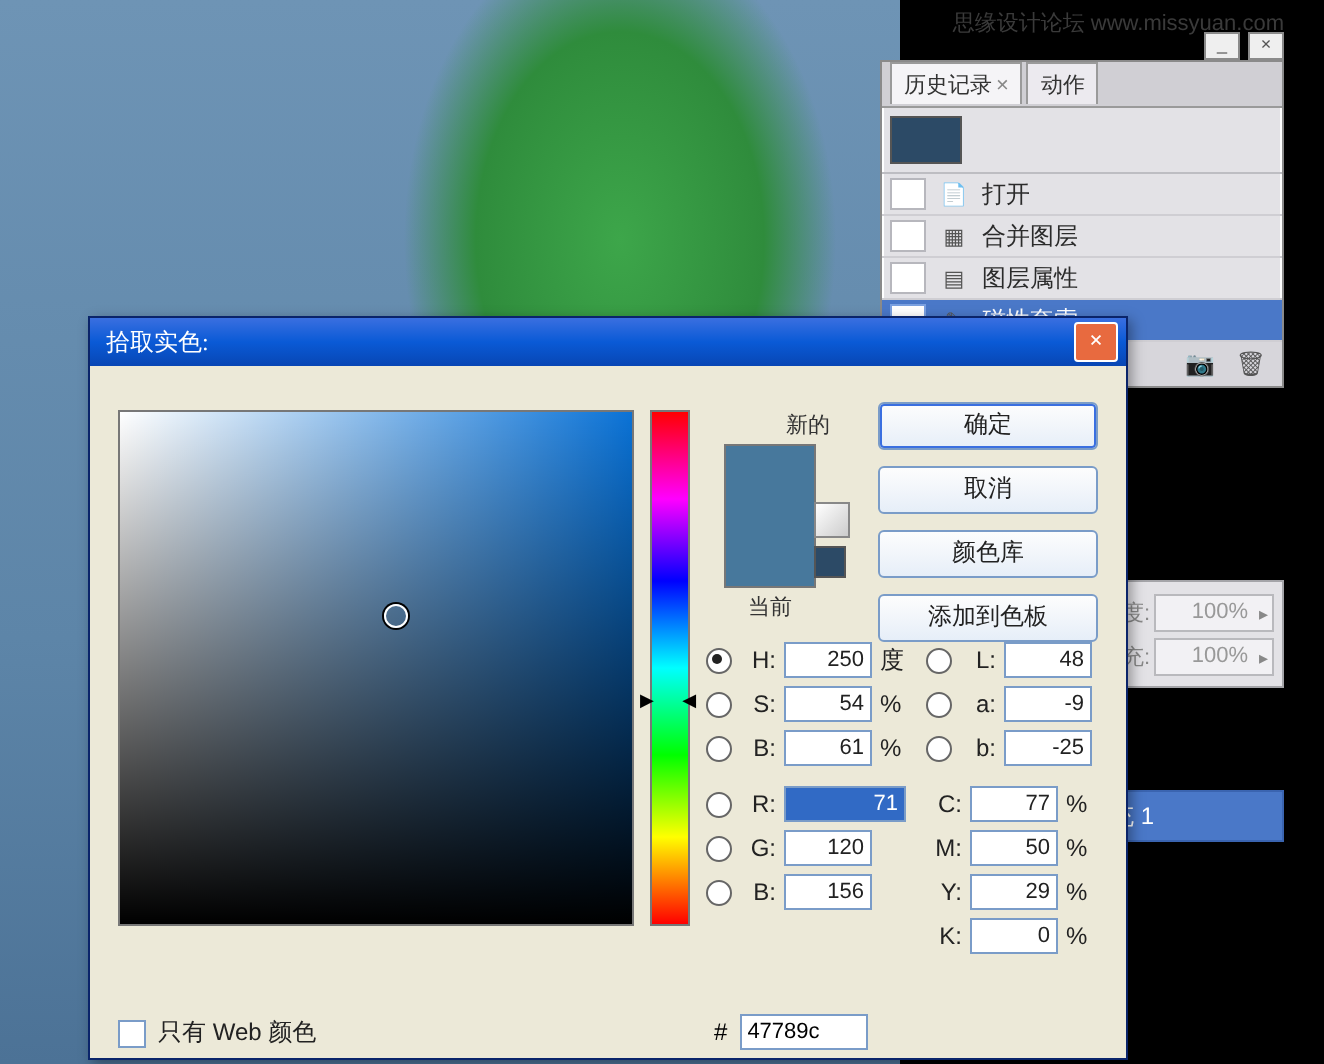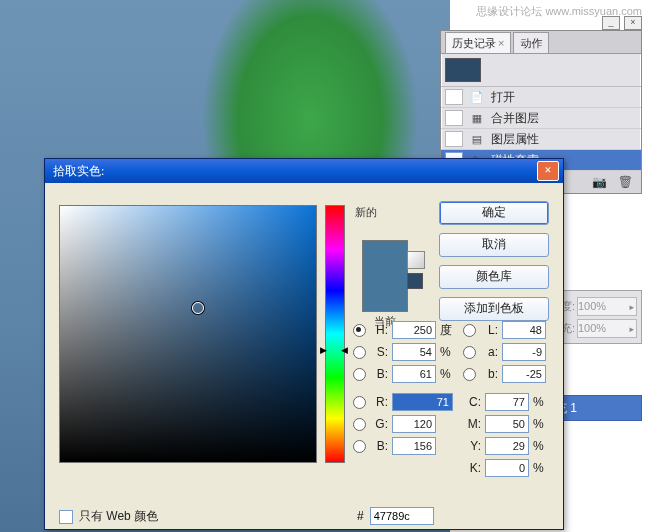--- a/index.html
+++ b/index.html
@@ -1,65 +1,65 @@
 <!DOCTYPE html>
 <html><head>
 <meta charset="utf-8">
 <style>
   html,body{margin:0;padding:0;font-family:"Microsoft YaHei","SimSun",Tahoma,sans-serif;font-size:12px;background:#ebe9ed;}
-  .stage{position:relative;width:662px;height:532px;overflow:hidden;background:#ffffff;}
+  .stage{position:relative;width:662px;height:532px;overflow:hidden;background:#000000;}
   
   .photo{position:absolute;left:0;top:0;width:450px;height:532px;
     background:
       radial-gradient(ellipse 180px 260px at 310px 120px, #3da64a 0%, #2f8c3c 40%, rgba(50,140,60,0) 60%),
       radial-gradient(ellipse 60px 220px at 100px 300px, #c48a60 0%, #a8724d 40%, rgba(180,130,90,0) 65%),
       linear-gradient(180deg,#6e94b5 0%, #5d85a8 60%, #4c7296 100%);
   }
   .watermark{position:absolute;right:20px;top:4px;color:#6b6b6b;font-size:11px;opacity:.55;}
   
   .panel{position:absolute;right:20px;top:30px;width:200px;background:#e3e2e6;border:1px solid #8a8a8a;box-shadow:0 0 0 1px #fff inset;}
   .panel-ctrl{position:absolute;right:20px;top:16px;width:200px;height:14px;display:flex;justify-content:flex-end;gap:4px;}
   .wbtn{width:16px;height:12px;background:#efefef;border:1px solid #8a8a8a;font-size:9px;line-height:10px;text-align:center;color:#555;}
-  .tabs{display:flex;align-items:flex-end;border-bottom:1px solid #9a9a9a;background:#d0cfd4;height:22px;padding-left:4px;gap:2px;}
+  .tabs{display:flex;align-items:flex-start;border-bottom:1px solid #9a9a9a;background:#d0cfd4;height:22px;padding-left:4px;gap:2px;}
   .tab{padding:3px 6px 2px;border:1px solid #9a9a9a;border-bottom:none;background:#eceaef;font-size:11px;color:#333;}
   .tab.active{background:#f5f4f7;}
   .tab-x{margin-left:2px;color:#888;}
   .thumb{height:28px;border-bottom:1px solid #bdbdc2;display:flex;align-items:center;padding:2px 4px;}
   .thumb-sw{width:34px;height:22px;background:#2c4a66;border:1px solid #555;}
   .hist-row{display:flex;align-items:center;height:20px;border-bottom:1px solid #cfced3;padding-left:4px;gap:6px;color:#2b2b2b;}
   .hist-row .spacer{width:16px;height:14px;border:1px solid #b7b7bd;background:#fff;}
   .hist-row .ico{width:16px;height:16px;display:flex;align-items:center;justify-content:center;color:#555;font-size:11px;}
   .hist-row.sel{background:#4a78c8;color:#fff;}
   .hist-row.sel .spacer{border-color:#7aa0e0;}
   .panel-foot{height:22px;background:#d7d6db;display:flex;justify-content:flex-end;align-items:center;gap:10px;padding-right:8px;color:#555;}
   .panel-foot span{font-size:12px;}
   
   .mini{position:absolute;right:20px;top:290px;width:110px;background:#e3e2e6;border:1px solid #a4a4a8;padding:4px;}
   .mini-row{display:flex;align-items:center;height:22px;gap:2px;color:#888;}
   .mini-lab{flex:1;text-align:right;font-size:11px;}
-  .mini-val{width:46px;height:17px;border:1px solid #b9b9bd;background:#f2f1f4;font-size:11px;padding-right:12px;line-height:17px;position:relative;color:#999;}
+  .mini-val{width:46px;height:17px;border:1px solid #b9b9bd;background:#f2f1f4;font-size:11px;text-align:right;padding-right:12px;line-height:17px;position:relative;color:#999;}
   .mini-val::after{content:"▸";position:absolute;right:2px;top:1px;color:#888;font-size:9px;}
   .fill-row{position:absolute;right:20px;top:395px;width:110px;height:24px;background:#4a78c8;color:#fff;display:flex;align-items:center;padding-left:6px;border:1px solid #3a64b0;}
   
   .dlg{position:absolute;left:44px;top:158px;width:518px;height:370px;background:#ece9d8;border:1px solid #0a246a;box-shadow:2px 2px 6px rgba(0,0,0,.35);}
   .titlebar{height:24px;background:linear-gradient(180deg,#3a6fe0 0%,#0a5ad6 50%,#0846b4 100%);color:#fff;display:flex;align-items:center;padding:0 4px 0 8px;font-size:12px;font-family:Liberation Serif, serif;}
   .titlebar .ttl{flex:1;}
   .close{width:20px;height:18px;background:#e86a3f;border:1px solid #fff;color:#fff;text-align:center;line-height:16px;font-weight:bold;border-radius:2px;}
   .dlg-body{position:relative;padding:14px 12px 10px;height:332px;}
   .sv-box{position:absolute;left:14px;top:22px;width:256px;height:256px;border:1px solid #777;
     background:
       linear-gradient(to top, #000 0%, rgba(0,0,0,0) 100%),
       linear-gradient(to right, #fff 0%, rgba(255,255,255,0) 100%),
       #0a72d6;}
   .sv-cursor{position:absolute;width:10px;height:10px;border:1px solid #fff;border-radius:50%;box-shadow:0 0 0 1px #000;left:132px;top:96px;}
   .hue{position:absolute;left:280px;top:22px;width:18px;height:256px;border:1px solid #777;
     background:linear-gradient(to top,#ff0000 0%,#ffff00 17%,#00ff00 33%,#00ffff 50%,#0000ff 67%,#ff00ff 83%,#ff0000 100%);}
   .hue-ptr{position:absolute;left:275px;top:162px;width:28px;height:8px;display:flex;justify-content:space-between;color:#000;font-size:9px;}
   .swatches{position:absolute;left:310px;top:22px;width:60px;}
-  .sw-lab{font-size:11px;color:#333;text-align:left;margin-bottom:20px;}
+  .sw-lab{font-size:11px;color:#333;text-align:right;margin-bottom:2px;}
   .sw-box{width:44px;height:70px;border:1px solid #777;margin:0 auto;display:flex;flex-direction:column;}
   .sw-new{flex:1;background:#47789c;}
   .sw-cur{flex:1;background:#47789c;}
   .sw-lab2{font-size:11px;color:#333;text-align:center;margin-top:2px;}
   .cube{position:absolute;left:362px;top:68px;width:16px;height:16px;border:1px solid #888;background:linear-gradient(135deg,#fff,#ccc);}
   .prev-mini{position:absolute;left:362px;top:90px;width:14px;height:14px;background:#2c4a66;border:1px solid #555;}
   .btncol{position:absolute;right:14px;top:18px;width:110px;display:flex;flex-direction:column;gap:8px;}
   .xpbtn{height:22px;border:1px solid #7a9cc8;background:linear-gradient(#fdfdfd,#e6eef8);border-radius:3px;font-size:12px;color:#222;text-align:center;line-height:20px;}
   .xpbtn.def{box-shadow:0 0 0 1px #3a6fe0 inset;}
   .fields{position:absolute;left:308px;top:136px;width:200px;}

